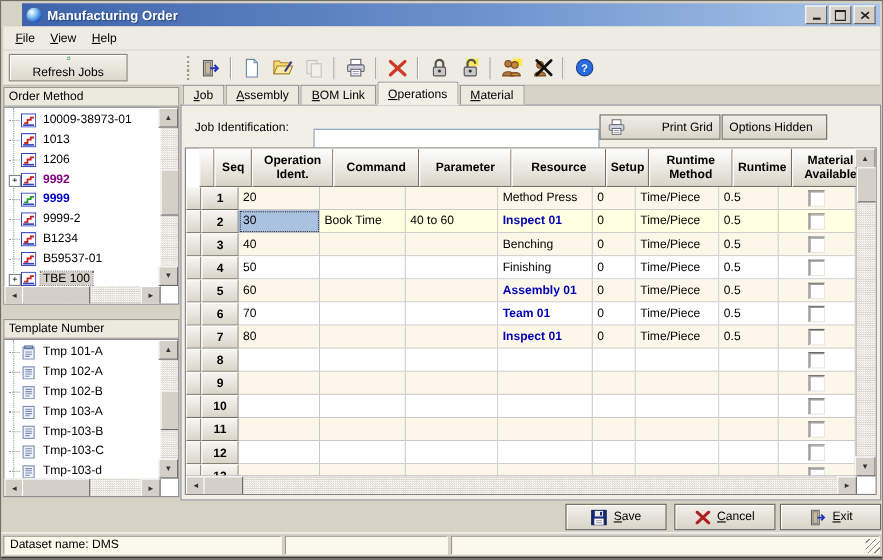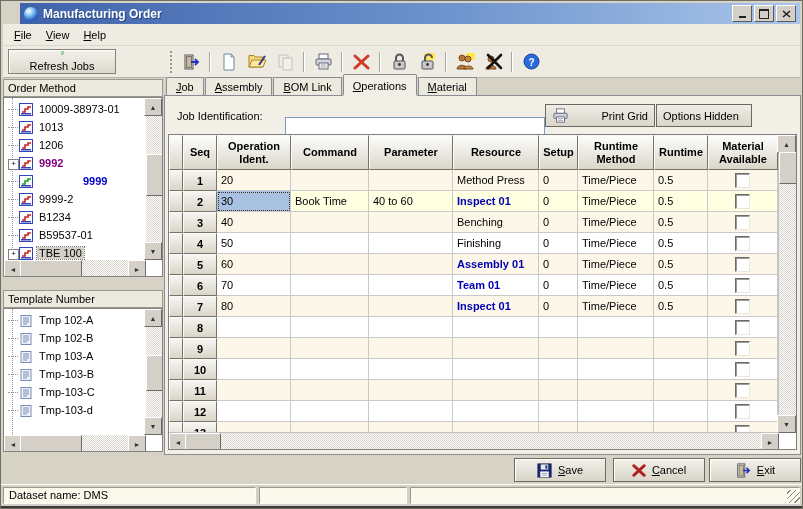--- a/index.html
+++ b/index.html
@@ -29,21 +29,21 @@
   .order-tree{height:178px;}
   .template-tree{height:142px;}
   .tree-inner{position:absolute;top:0;left:0;right:16px;bottom:16px;overflow:hidden;padding-top:2px;}
   .tree-line{position:absolute;left:8px;top:0;bottom:0;border-left:1px dotted #9a9a9a;}
   .titem{height:18px;display:flex;align-items:center;position:relative;padding-left:4px;}
   .tstub{width:10px;border-top:1px dotted #9a9a9a;margin-right:1px;flex:0 0 auto;}
   .expander{position:absolute;left:4px;top:5px;width:9px;height:9px;background:#fff;border:1px solid #848284;font-size:8px;line-height:7px;text-align:center;color:#000;z-index:2;}
   .ticon{width:14px;height:13px;margin-right:4px;flex:0 0 auto;}
   .tlabel{padding:0 2px;white-space:nowrap;}
   .bold-purple{font-weight:bold;color:#800080;}
-  .bold-blue{font-weight:bold;color:#0000cc;margin-left:44px;}
+  .bold-blue{font-weight:bold;color:#0000cc;}
   .tsel{background:#d4d0c8;outline:1px dotted #777;}
   
   .vscroll{position:absolute;top:0;right:0;bottom:16px;width:16px;background:repeating-conic-gradient(#ffffff 0% 25%,#d8d4cb 0% 50%) 0 0/2px 2px;}
   .hscroll{position:absolute;left:0;right:16px;bottom:0;height:16px;background:repeating-conic-gradient(#ffffff 0% 25%,#d8d4cb 0% 50%) 0 0/2px 2px;}
   .sbtn{position:absolute;width:16px;height:16px;background:#d4d0c8;border:1px solid;border-color:#fff #6a6a6a #6a6a6a #fff;font-size:7px;color:#333;display:flex;align-items:center;justify-content:center;line-height:1;}
   .thumbv{position:absolute;left:0;width:16px;background:#d4d0c8;border:1px solid;border-color:#fff #6a6a6a #6a6a6a #fff;}
   .thumbh{position:absolute;top:0;height:16px;background:#d4d0c8;border:1px solid;border-color:#fff #6a6a6a #6a6a6a #fff;}
   
   .main{position:absolute;left:163px;top:76px;width:637px;height:409px;}
   .tabs{position:absolute;top:0;left:2px;height:18px;display:flex;align-items:flex-end;z-index:3;}
@@ -51,21 +51,21 @@
   .tab.active{height:19px;background:#f1efe6;position:relative;z-index:4;box-shadow:0 1px 0 #f1efe6;}
   .tabpage{position:absolute;top:18px;left:0;width:635px;height:358px;background:#f1efe6;border:1px solid #8a8c95;}
   .form-label{position:absolute;left:12px;top:14px;}
   .job-input{position:absolute;left:120px;top:9px;width:250px;height:18px;border:1px solid #7f9db9;background:#fff;color:#8a8a8a;font-size:11px;font-family:inherit;padding:12px 4px;margin-top:12px;}
   .pg-btn{position:absolute;top:8px;height:23px;background:linear-gradient(#efede6,#d9d5c9);border:1px solid #6c6a60;display:flex;align-items:center;justify-content:space-between;gap:5px;font-size:11px;font-family:inherit;}
   .print-grid{left:380px;width:110px;}
   .options-hidden{left:491px;width:96px;}
   
   .grid{position:absolute;left:3px;top:38px;width:627px;height:314px;background:#fff;border:1px solid #808080;overflow:hidden;}
   .grow{display:grid;grid-template-columns:14px 34px 74px 78px 84px 86px 39px 76px 54px 70px;}
-  .ghead{height:35px;}
+  .ghead{height:35px;padding-left:12px;}
   .ghead .hc{background:linear-gradient(#fdfdfb,#d9d5c9);border:1px solid;border-color:#fbfaf6 #76746a #76746a #fbfaf6;font-weight:bold;font-size:11px;display:flex;align-items:center;justify-content:center;text-align:center;line-height:1.15;overflow:hidden;padding:0 1px;}
   .gbody{position:absolute;top:35px;left:0;right:17px;bottom:16px;overflow:hidden;}
   .brow{height:21px;}
   .brow .rh{background:linear-gradient(#f6f5f1,#d9d5c9);border:1px solid;border-color:#fbfaf6 #76746a #76746a #fbfaf6;font-weight:bold;display:flex;align-items:center;justify-content:center;font-size:11px;}
   .brow .ind{background:linear-gradient(#f6f5f1,#d9d5c9);border:1px solid;border-color:#fbfaf6 #76746a #76746a #fbfaf6;}
   .cell{border-right:1px solid #c9c9c9;border-bottom:1px solid #c9c9c9;padding:0 4px;display:flex;align-items:center;overflow:hidden;white-space:nowrap;background:#fff;}
   .odd .cell{background:#fcf7e8;}
   .cur .cell{background:#ffffe1;}
   .sel-cell{background:#a9c2e2 !important;outline:1px dotted #333;outline-offset:-2px;}
   .res-special{font-weight:bold;color:#0000b4;}
@@ -315,20 +315,29 @@
         <span class="sbtn" style="right:0;top:0;">►</span>
       </div>
     </div>
 
     <div class="panel-header" style="margin-top:13px;">
         <span>Template Number</span>
       </div>
     <div class="tree-box template-tree">
       <div class="tree-inner">
         <div class="tree-line"></div>
+        <div class="titem">
+            <span class="tstub"></span>
+            <svg class="ticon" viewBox="0 0 14 13">
+              <rect x="2" y="1.5" width="10" height="11" fill="#eef2fa" stroke="#7a8db0"></rect>
+              <rect x="3.5" y="0" width="7" height="3" fill="#8aa0c8" stroke="#5a6d90"></rect>
+              <path d="M4 6 h6 M4 8 h6 M4 10 h4" stroke="#7a8db0" stroke-width="1"></path>
+            </svg>
+            <span class="tlabel">Tmp 101-A</span>
+          </div>
         <div class="titem">
             <span class="tstub"></span>
             <svg class="ticon" viewBox="0 0 14 13">
               <rect x="2" y="1.5" width="10" height="11" fill="#eef2fa" stroke="#7a8db0"></rect>
               <path d="M4 4 h6 M4 6 h6 M4 8 h6 M4 10 h4" stroke="#7a8db0" stroke-width="1"></path>
             </svg>
             <span class="tlabel">Tmp 102-A</span>
           </div>
         <div class="titem">
             <span class="tstub"></span>

